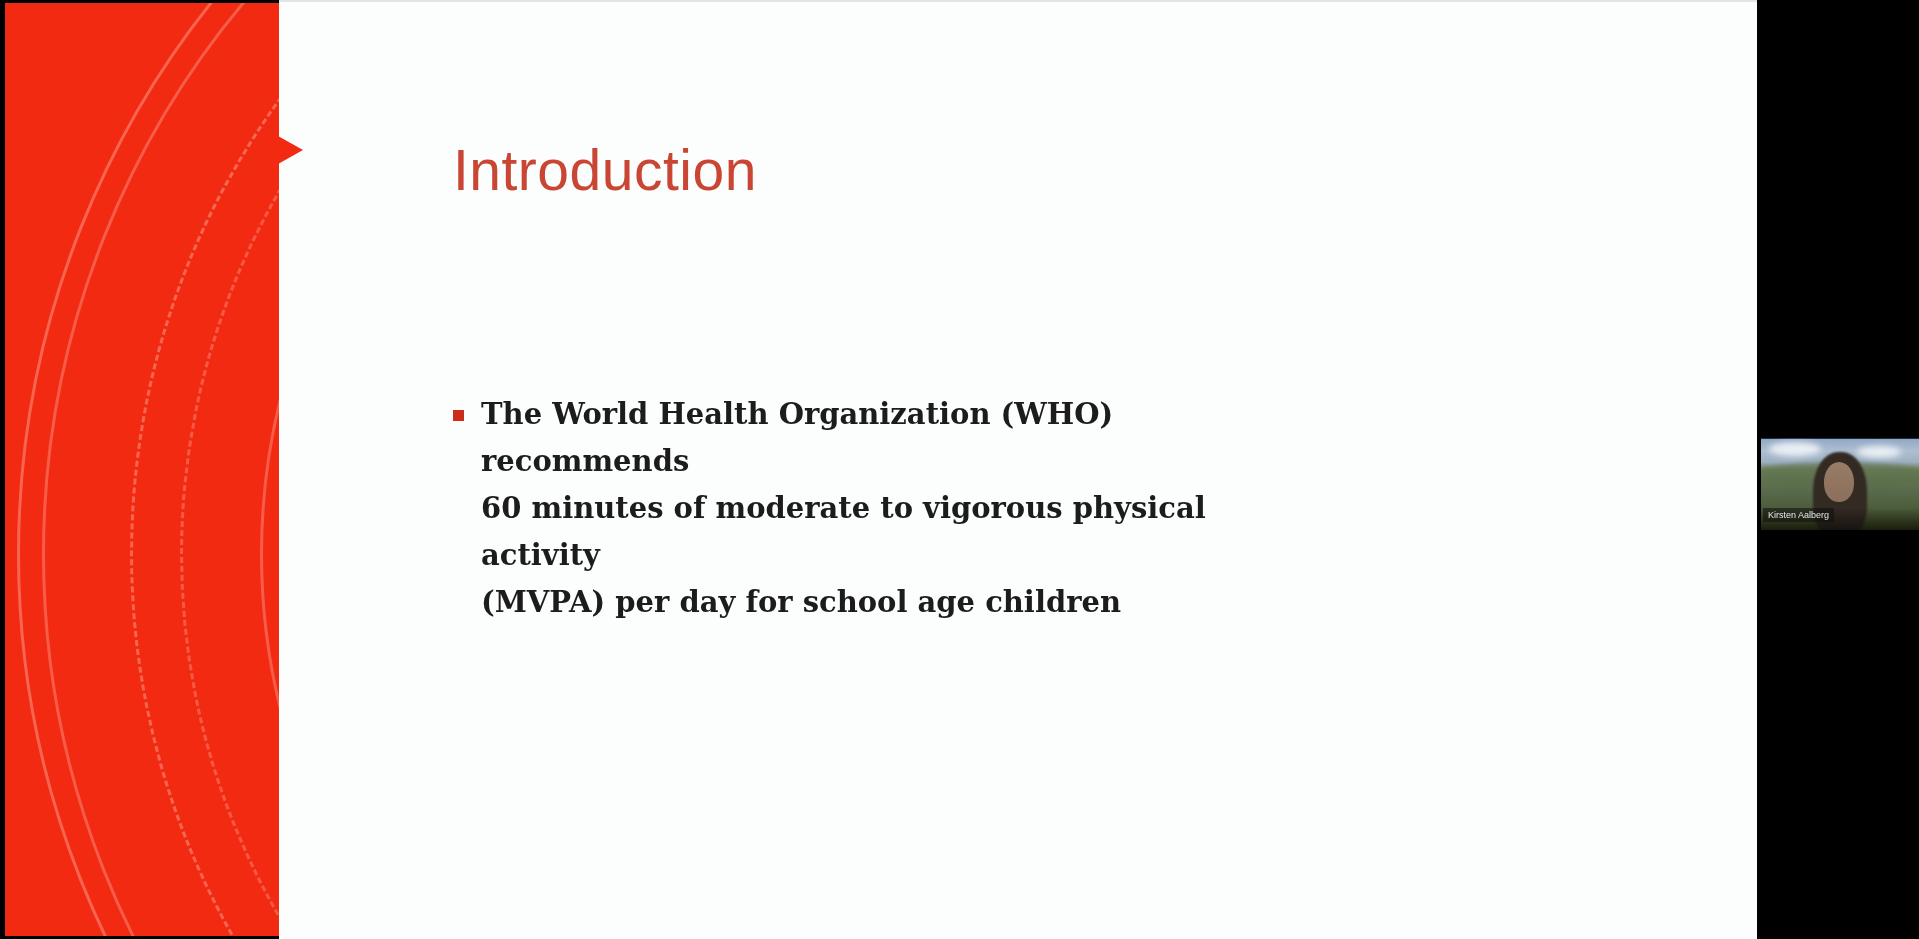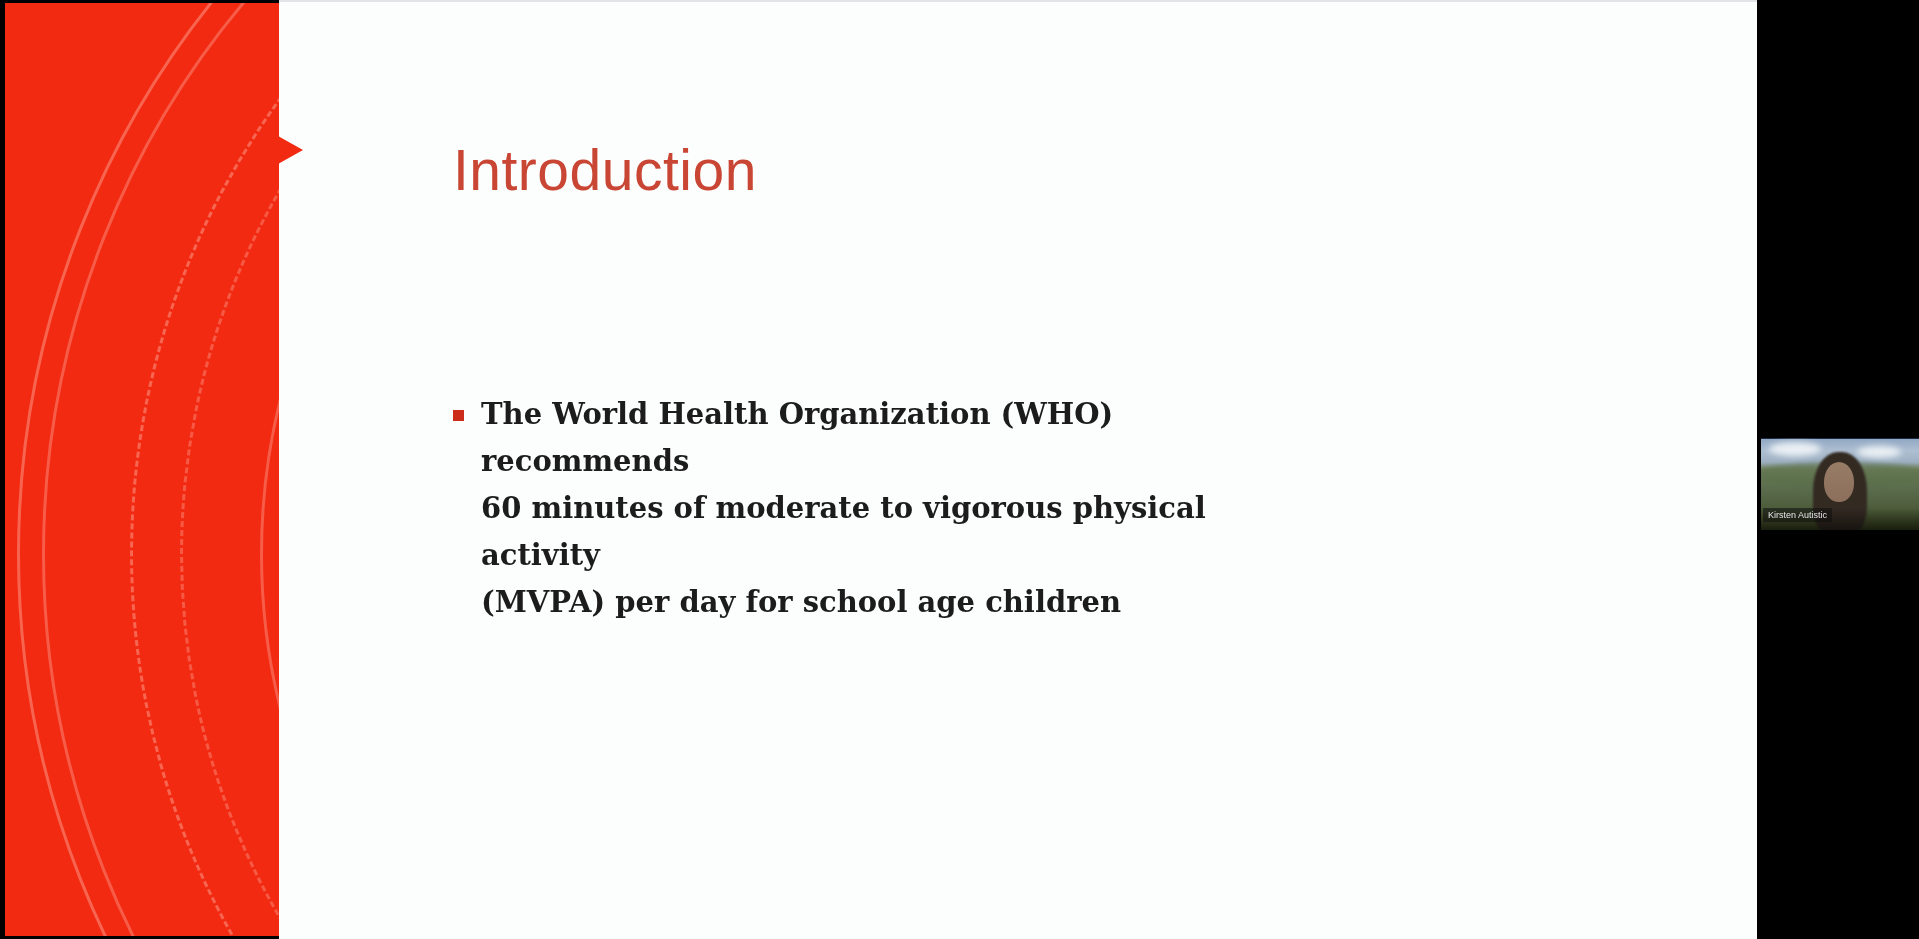--- a/index.html
+++ b/index.html
@@ -202,17 +202,17 @@
   </div>
 
   <div class="video-panel">
     <div class="webcam">
       <div class="cloud a"></div>
       <div class="cloud b"></div>
       <div class="hill"></div>
       <div class="person-hair"></div>
       <div class="person-face"></div>
       <div class="webcam-shade"></div>
-      <div class="name-tag">Kirsten Autistic</div>
+      <div class="name-tag">Kirsten Aalberg</div>
     </div>
   </div>
 
 </div>
 
 </body></html>

